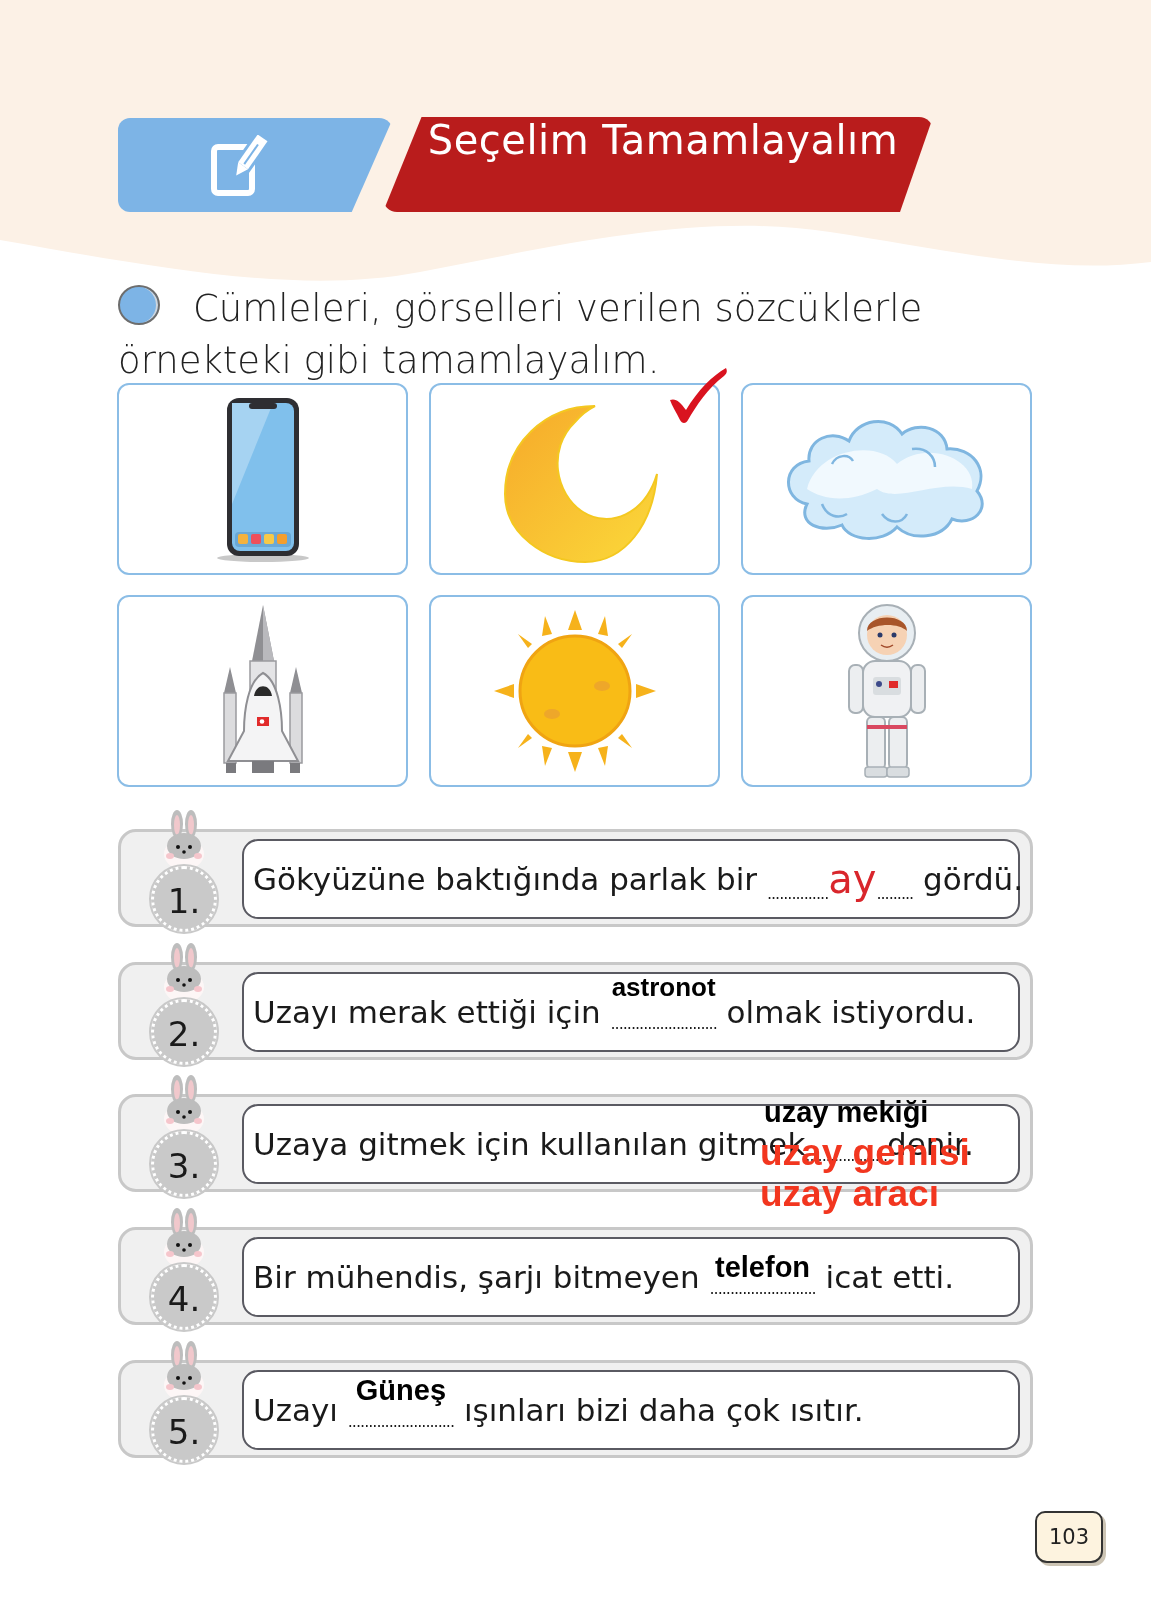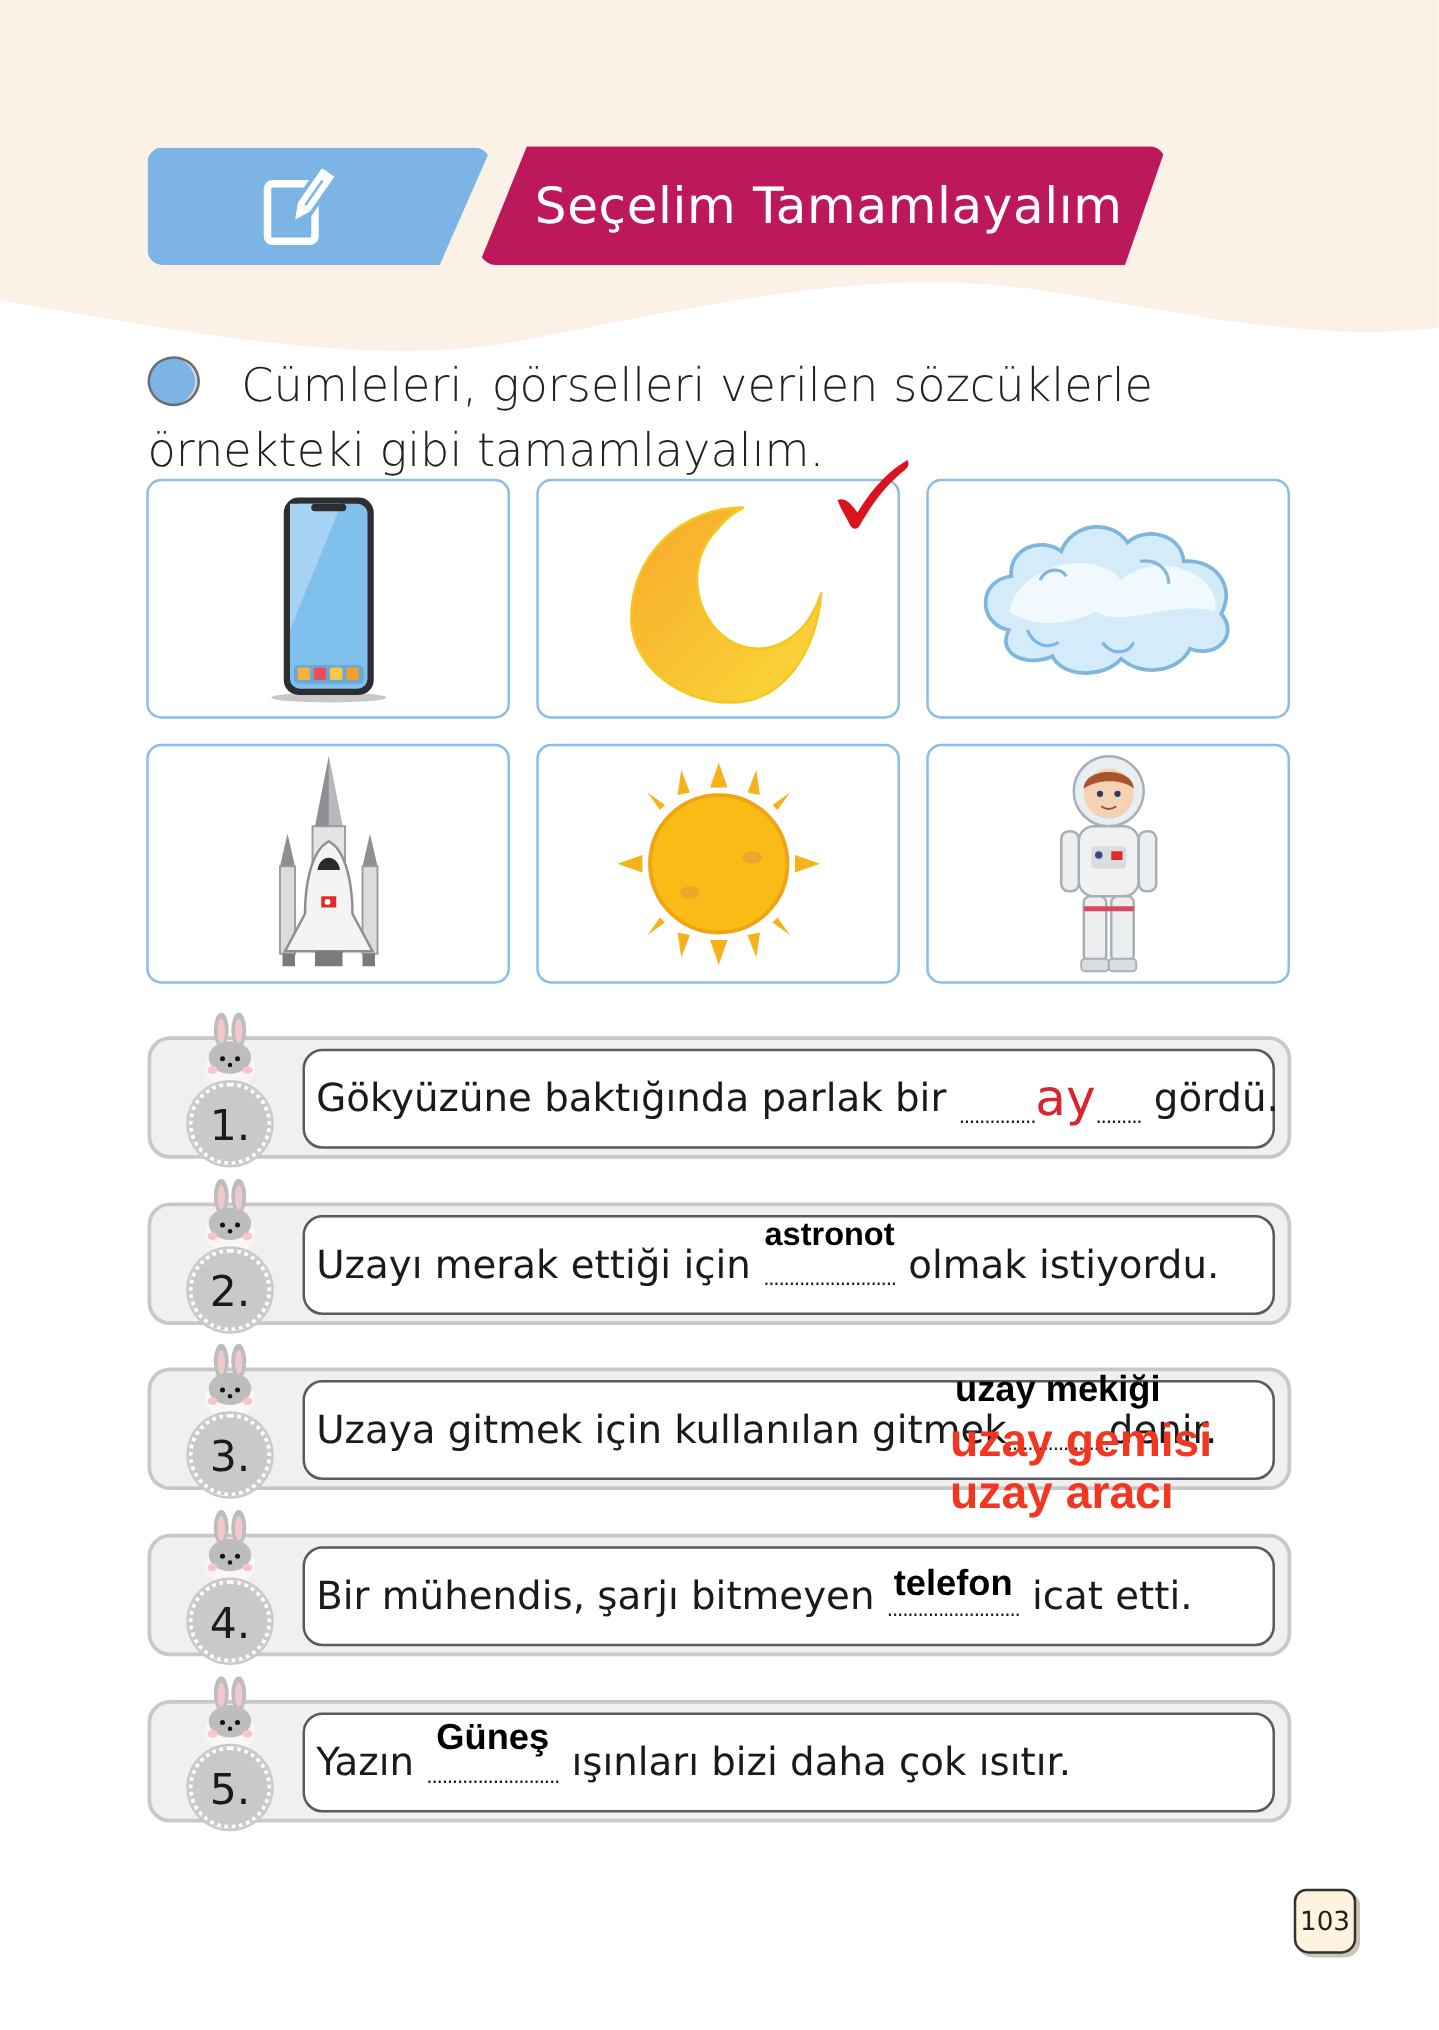--- a/index.html
+++ b/index.html
@@ -9,23 +9,23 @@
   .top-wave { position: absolute; left: 0; top: 0; width: 1151px; height: 300px; }
 
   
   .banner-icon-box {
     position: absolute; left: 118px; top: 118px; width: 275px; height: 94px;
     background: #7db4e6; border-radius: 12px 14px 14px 12px;
     clip-path: polygon(0 0, 100% 0, 85% 100%, 0 100%);
   }
   .banner-title-box {
     position: absolute; left: 383px; top: 117px; width: 550px; height: 95px;
-    background: #be185d; border-radius: 14px;
+    background: #b91c1c; border-radius: 14px;
     clip-path: polygon(7% 0, 100% 0, 94% 100%, 0 100%);
-    display: flex; align-items: center; justify-content: center;
+    display: flex; align-items: flex-start; justify-content: center;
   }
   .banner-title {
     color: #ffffff; font-family: "DejaVu Sans", sans-serif; font-size: 40px;
     font-weight: 400; letter-spacing: 0.5px; padding-left: 10px;
   }
   .pencil-icon { position: absolute; left: 210px; top: 135px; width: 60px; height: 62px; }
 
   
   .bullet-dot {
     position: absolute; left: 118px; top: 285px; width: 42px; height: 40px;
@@ -73,21 +73,21 @@
   .blank { position: relative; display: inline-block; }
   .blank .over { position: absolute; left: 50%; transform: translateX(-50%); white-space: nowrap; }
 
   .extra-answers {
     position: absolute; left: 760px; top: 1132px;
     font-family: "Liberation Sans", sans-serif; font-weight: 700; font-size: 37px;
     color: #f2361f; line-height: 41px;
   }
 
   .page-badge {
-    position: absolute; left: 1035px; top: 1511px; width: 50px; height: 52px;
+    position: absolute; left: 1035px; top: 1511px; width: 68px; height: 52px;
     background: #fdf3df; border: 2.5px solid #333; border-radius: 10px 10px 12px 12px;
     box-shadow: 3px 3px 0 #ccc4b4;
     display: flex; align-items: center; justify-content: center;
     font-size: 21px; color: #222;
   }
 </style>
 </head>
 <body>
 
 <svg class="top-wave" viewBox="0 0 1151 300" preserveAspectRatio="none">
@@ -323,21 +323,21 @@
     <ellipse cx="33" cy="44" rx="20" ry="16" fill="#fdf6f6"></ellipse>
     <ellipse cx="33" cy="36" rx="17" ry="13" fill="#bdbdbd"></ellipse>
     <circle cx="27" cy="37" r="2" fill="#111"></circle>
       <circle cx="39" cy="37" r="2" fill="#111"></circle>
     <circle cx="33" cy="42" r="1.8" fill="#111"></circle>
     <ellipse cx="19" cy="46" rx="4" ry="3" fill="#f6c6cc"></ellipse>
       <ellipse cx="47" cy="46" rx="4" ry="3" fill="#f6c6cc"></ellipse>
   </svg>
   <div class="num-badge">5.</div>
   <div class="row-inner">
-    <span>Yazın</span>&nbsp;
+    <span>Uzayı</span>&nbsp;
     <span class="blank">
       <span class="dots">..........................</span>
       <span class="over answer-bold" style="top:-18px; font-size:29px;">Güneş</span>
     </span>&nbsp;
     <span>ışınları bizi daha çok ısıtır.</span>
   </div>
 </div>
 
 <div class="page-badge">103</div>
 

